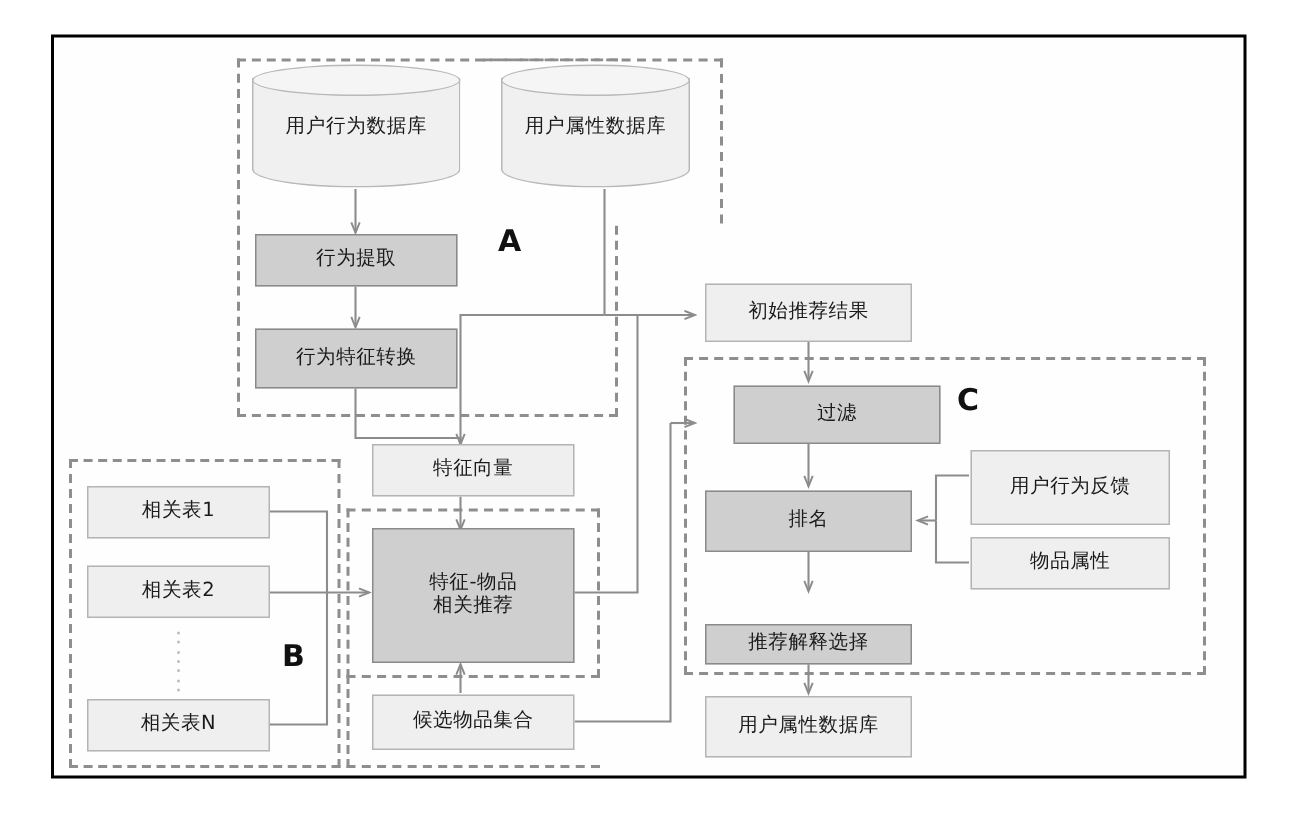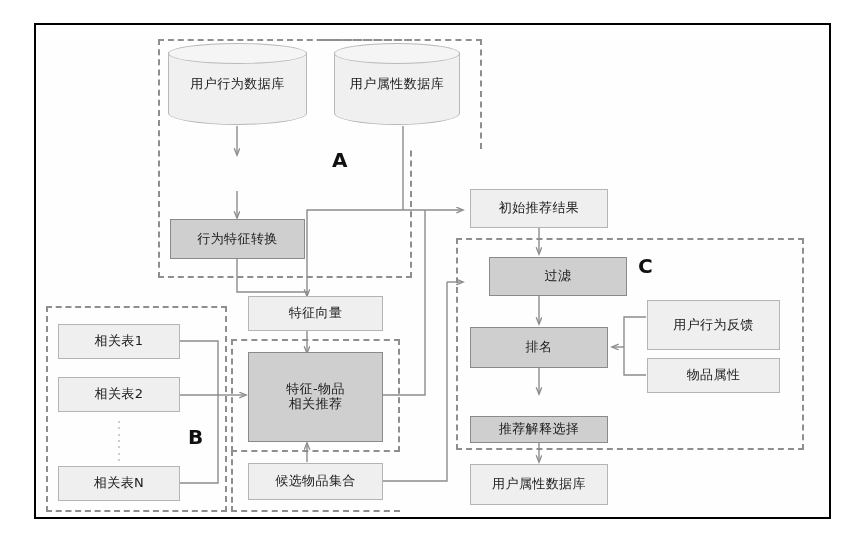--- a/index.html
+++ b/index.html
@@ -106,20 +106,23 @@
     <div class="top"></div>
     <div class="lbl">用户行为数据库</div>
   </div>
 
   <div class="cyl" style="left:334px;top:43px;width:126px;height:82px;">
     <div class="body"></div>
     <div class="top"></div>
     <div class="lbl">用户属性数据库</div>
   </div>
 
+  <div class="node box dark" style="left:170px;top:156px;width:135px;height:35px;">
+    <span>行为提取</span>
+  </div>
 
   <div class="node box dark" style="left:170px;top:219px;width:135px;height:40px;">
     <span>行为特征转换</span>
   </div>
 
   <div class="node box light" style="left:248px;top:296px;width:135px;height:35px;">
     <span>特征向量</span>
   </div>
 
   <div class="node box light" style="left:58px;top:324px;width:122px;height:35px;">

